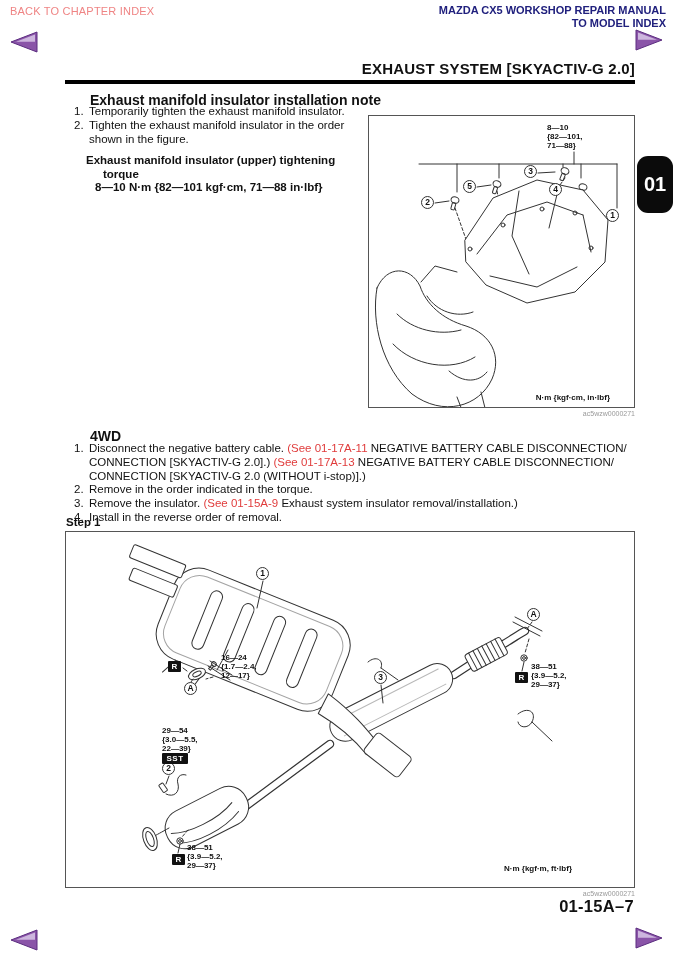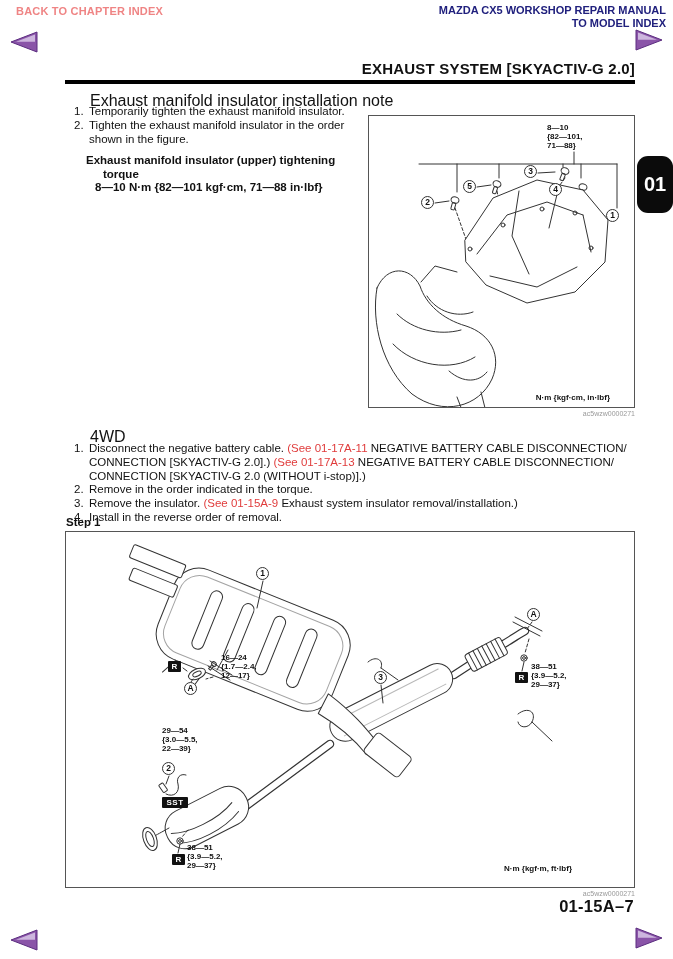--- a/index.html
+++ b/index.html
@@ -4,49 +4,49 @@
 <style>
   * { margin:0; padding:0; box-sizing:border-box; }
   html,body { background:#fff; }
   #page {
     position:relative; width:673px; height:959px; background:#fff;
     font-family:"Liberation Sans", sans-serif; color:#111; overflow:hidden;
   }
   .abs { position:absolute; }
   .red { color:#e03c3c; }
   
-  .backlink { left:16px; top:5px; font-size:11px; font-weight:bold; color:#ef8484; letter-spacing:.2px; cursor:pointer; }
+  .backlink { left:10px; top:5px; font-size:11px; font-weight:normal; color:#ef8484; letter-spacing:.2px; cursor:pointer; }
   .hdr-right { right:7px; top:4px; text-align:right; font-size:11px; font-weight:bold; color:#20207d; line-height:13px; }
   .hdr-right .lnk { cursor:pointer; }
   
   .page-title { left:65px; top:60px; width:570px; text-align:right; font-size:15px; font-weight:bold; letter-spacing:.2px; }
   .title-rule { left:65px; top:80px; width:570px; height:3.5px; background:#000; }
   
-  .sec-head { font-size:16px; font-weight:normal;padding-left:24px; }
+  .sec-head { font-size:14px; font-weight:bold;padding-left:24px; }
   .listrow { display:flex; align-items:flex-start; font-size:11.5px; line-height:13.8px; }
   .listrow .num { flex:none; width:15px; }
   .note-list { left:74px; top:105px; width:300px; }
   .note-list .txt { width:258px; }
   .torq1 { left:86px; top:154px; font-size:11.5px; font-weight:bold; }
   .torq2 { left:103px; top:167.5px; font-size:11.5px; font-weight:bold; }
   .torqv { left:95px; top:181px; font-size:11.5px; font-weight:bold; }
   
   .figbox { border:1px solid #555; background:#fff; }
   .fig-id { font-size:7px; color:#999; text-align:right; }
   .unit-note { position:absolute; font-size:8px; font-weight:bold; white-space:nowrap; }
   .callout { position:absolute; font-size:8px; line-height:9px; font-weight:bold; white-space:nowrap; }
   .circ {
     position:absolute; width:13px; height:13px; border:1px solid #333; border-radius:50%;
     background:#fff; font-size:8.5px; line-height:11.5px; text-align:center; font-weight:bold;
   }
   .blkbox {
     position:absolute; background:#111; color:#fff; font-size:8px; font-weight:bold;
     width:13px; height:11px; line-height:11px; text-align:center; border-radius:1px;
   }
-  .blkbox.sst { width:26px; letter-spacing:.5px;margin-top:44px; }
+  .blkbox.sst { width:26px; letter-spacing:.5px; }
   
   .tab01 { left:637px; top:156px; width:36px; height:57px; background:#0b0b0b; color:#fff;
     display:flex; align-items:center; justify-content:center; font-size:20px; font-weight:bold;border-radius:11px; }
   
   .fourwd-head { left:66px; top:428px; }
   .fourwd-list { left:74px; top:442px; width:566px; }
   .fourwd-list .txt { width:548px; }
   .step-label { left:66px; top:516px; font-size:11.5px; font-weight:bold; }
   
   .page-num { right:39px; top:897px; font-size:16.5px; font-weight:bold; letter-spacing:.3px; }

